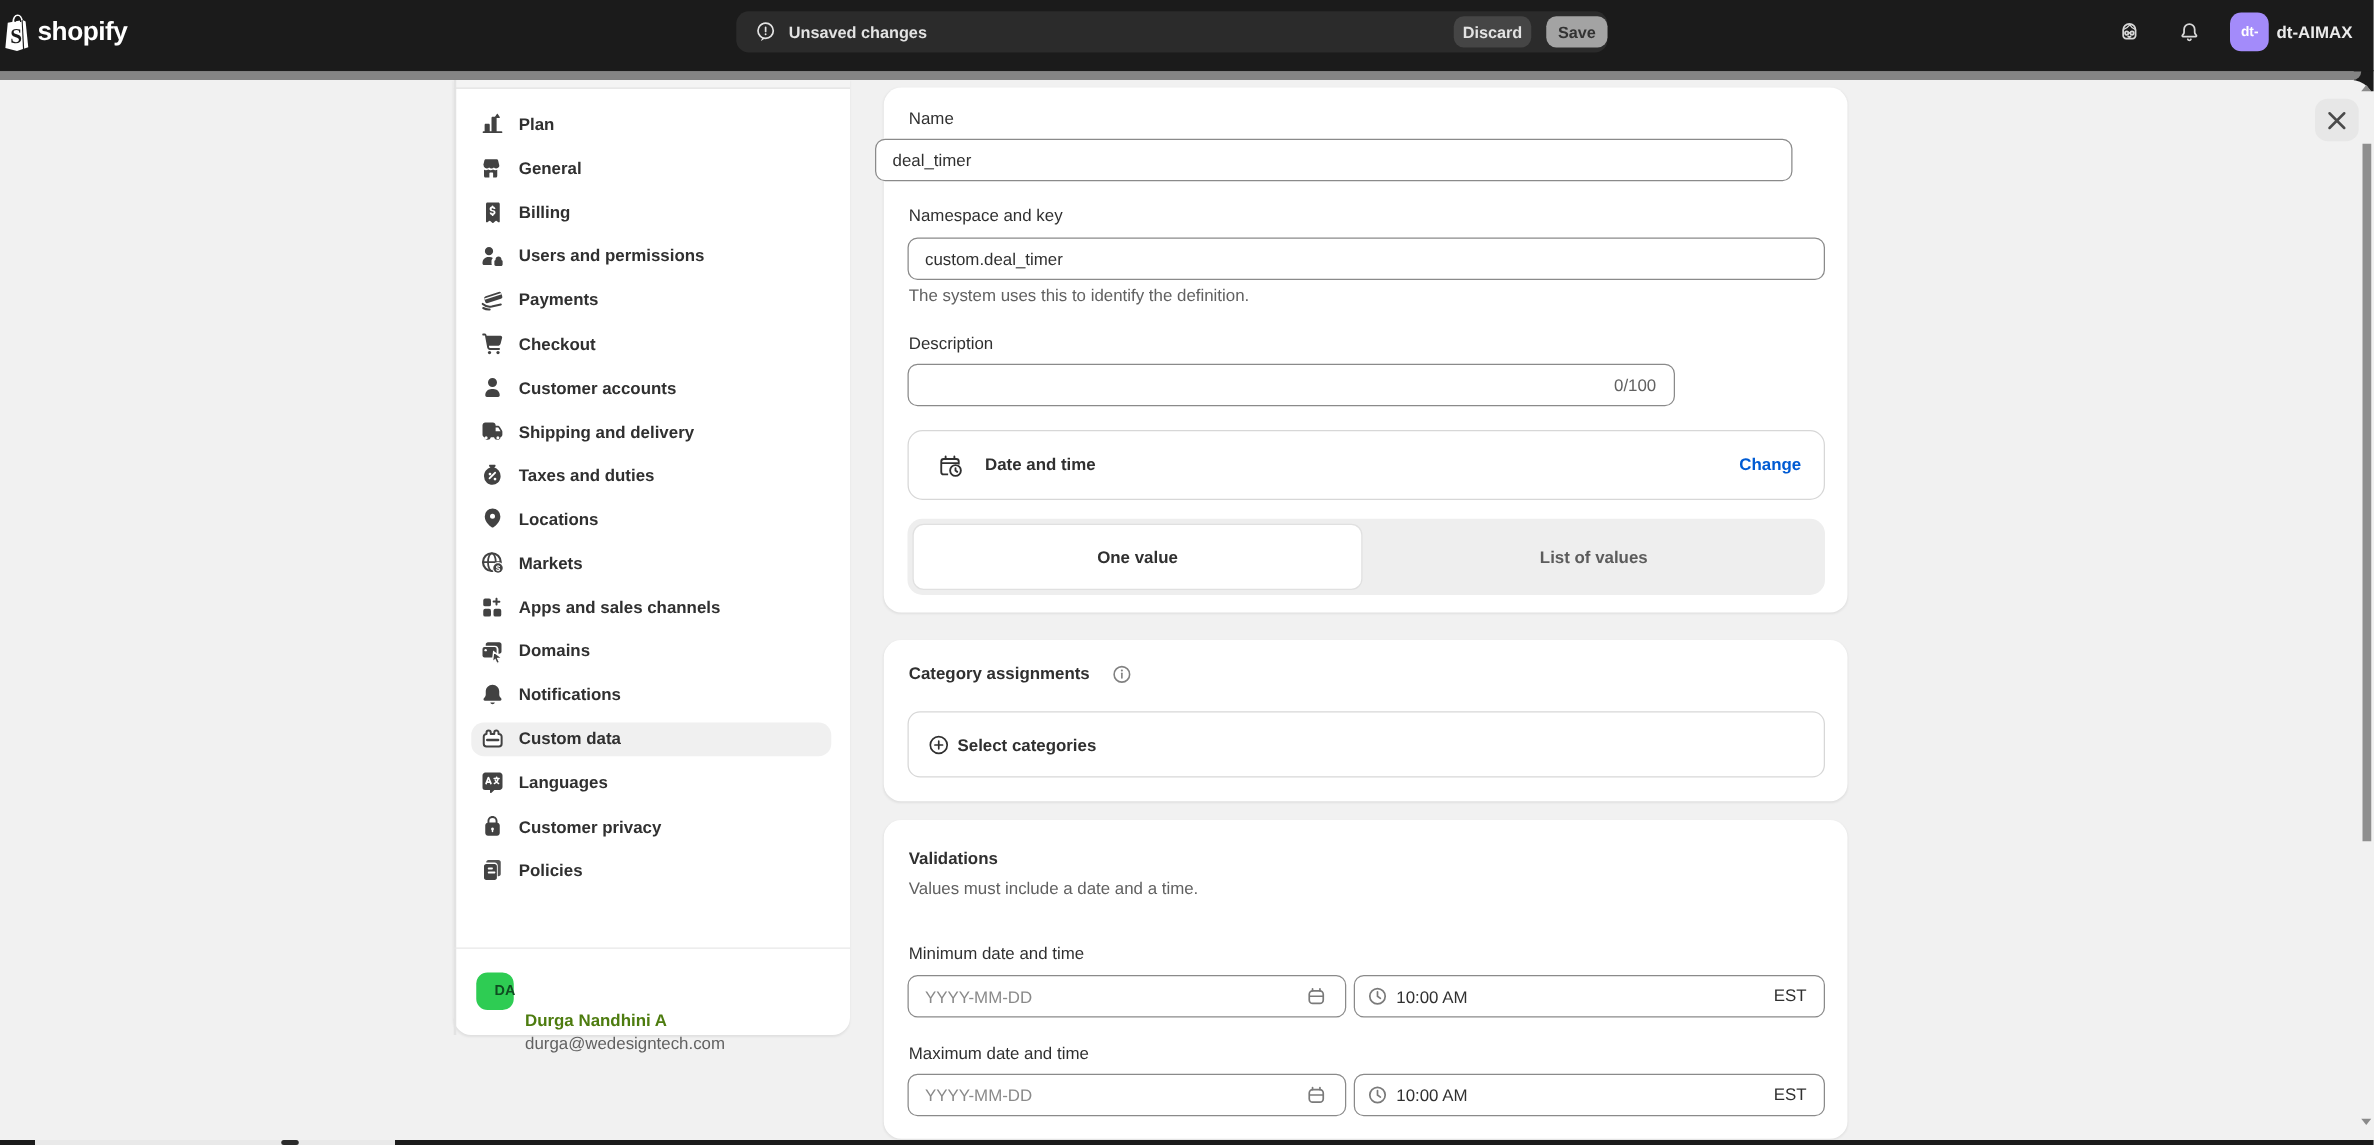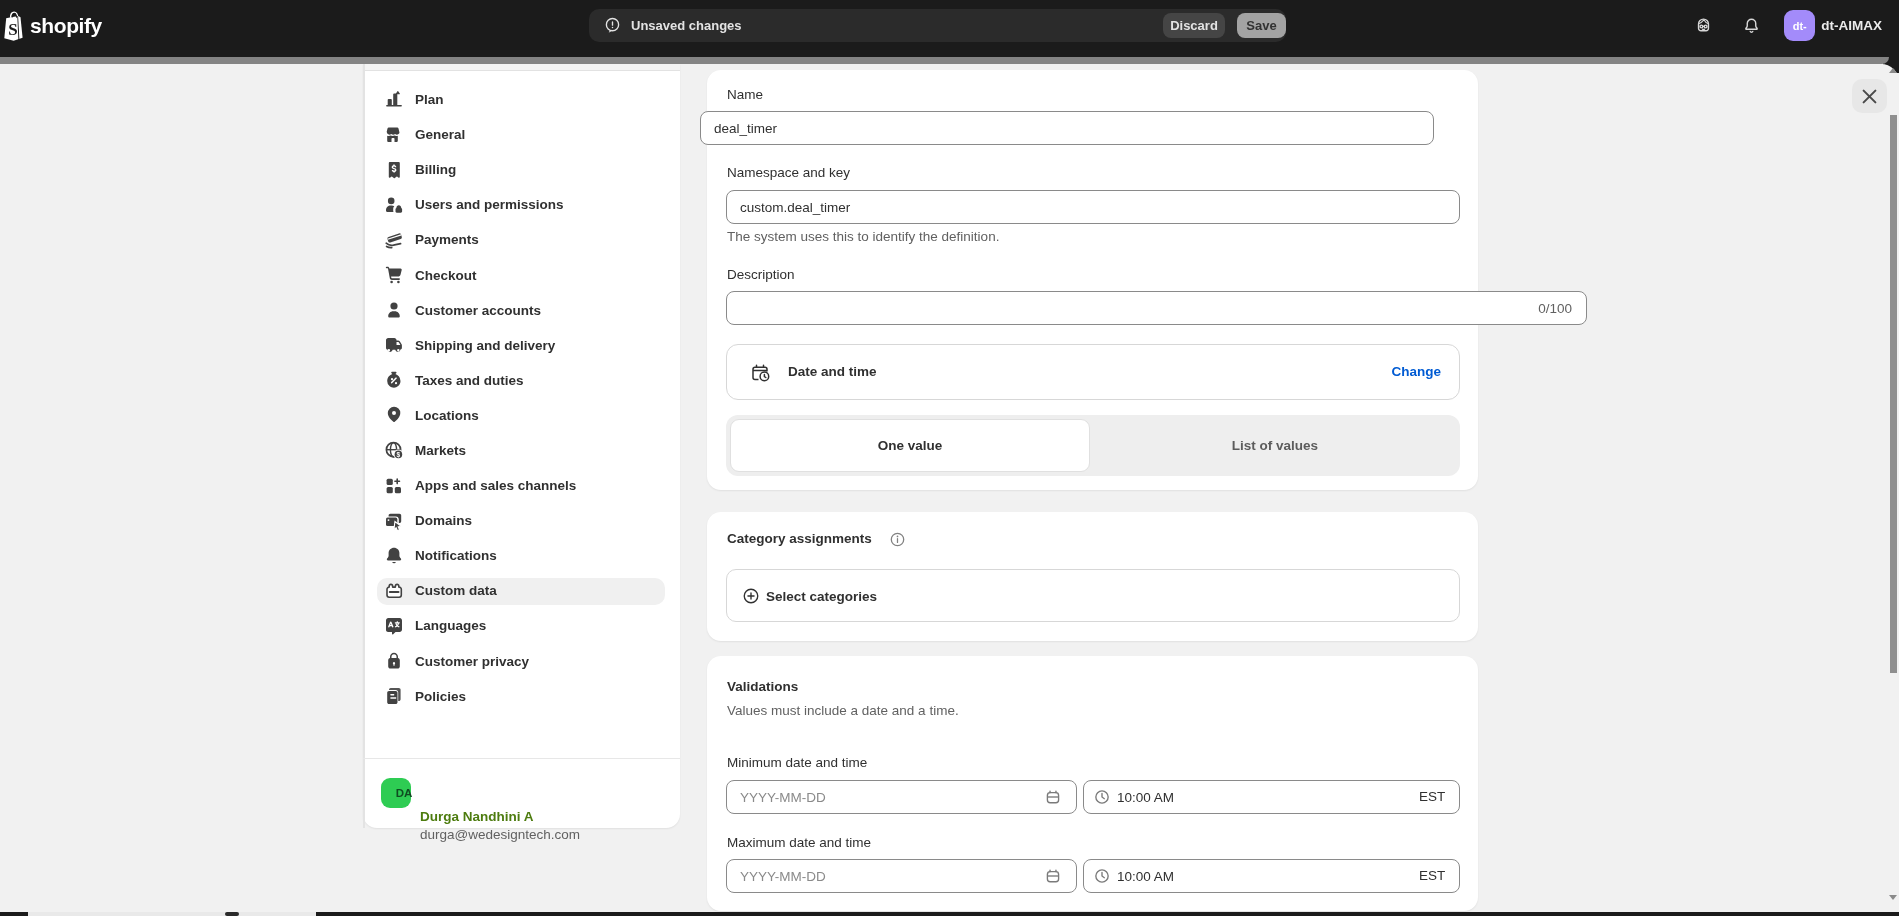--- a/index.html
+++ b/index.html
@@ -262,21 +262,21 @@
   </div>
 </div>
 
 <div class="card" id="card1"></div>
 <div class="lbl" style="left:727px; top:87px;">Name</div>
 <div class="input" style="left:700px; top:111px; width:734px; height:34px; padding-left:13px;">deal_timer</div>
 <div class="lbl" style="left:727px; top:165px;">Namespace and key</div>
 <div class="input" style="left:726px; top:190px; width:734px; height:34px; padding-left:13px;">custom.deal_timer</div>
 <div class="helper" style="left:727px; top:229px;">The system uses this to identify the definition.</div>
 <div class="lbl" style="left:727px; top:267px;">Description</div>
-<div class="input" style="left:726px; top:291px; width:861px; height:34px; justify-content:flex-end; padding-right:14px; color:#616161;">0/100</div>
+<div class="input" style="left:726px; top:291px; width:614px; height:34px; justify-content:flex-end; padding-right:14px; color:#616161;">0/100</div>
 
 <div class="litebox" style="left:726px; top:344px; width:734px; height:56px;"></div>
 <svg class="abs" style="left:751px; top:363px;" width="20" height="20" viewBox="0 0 20 20" fill="none" stroke="#303030" stroke-width="1.5">
   <path d="M5.5 2.2v2M12.5 2.2v2" stroke-linecap="round"></path>
   <path d="M16 8.5V6.2a2 2 0 0 0-2-2H4a2 2 0 0 0-2 2v8.3a2 2 0 0 0 2 2h3.5"></path>
   <path d="M2 7.5h14"></path>
   <circle cx="13.4" cy="13.4" r="4.3"></circle>
   <path d="M13.4 11.5v2l1.4 1" stroke-linecap="round"></path>
 </svg>
 <div class="lbl" style="left:788px; top:364px; font-weight:600;">Date and time</div>

